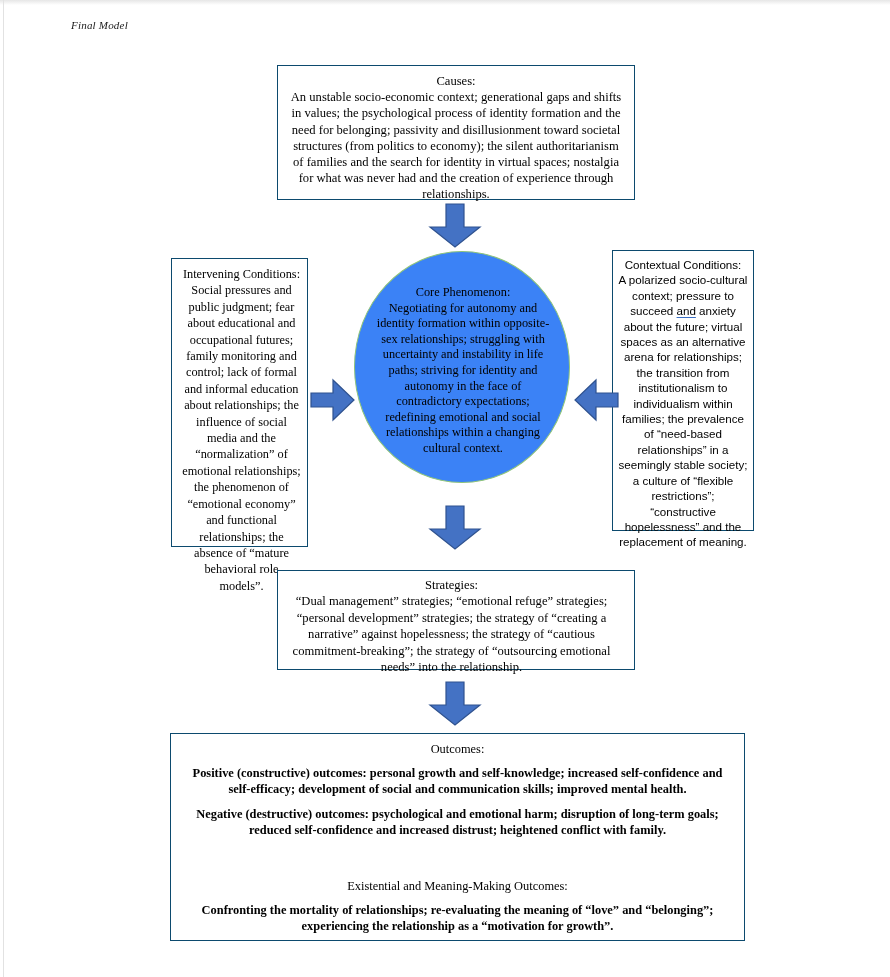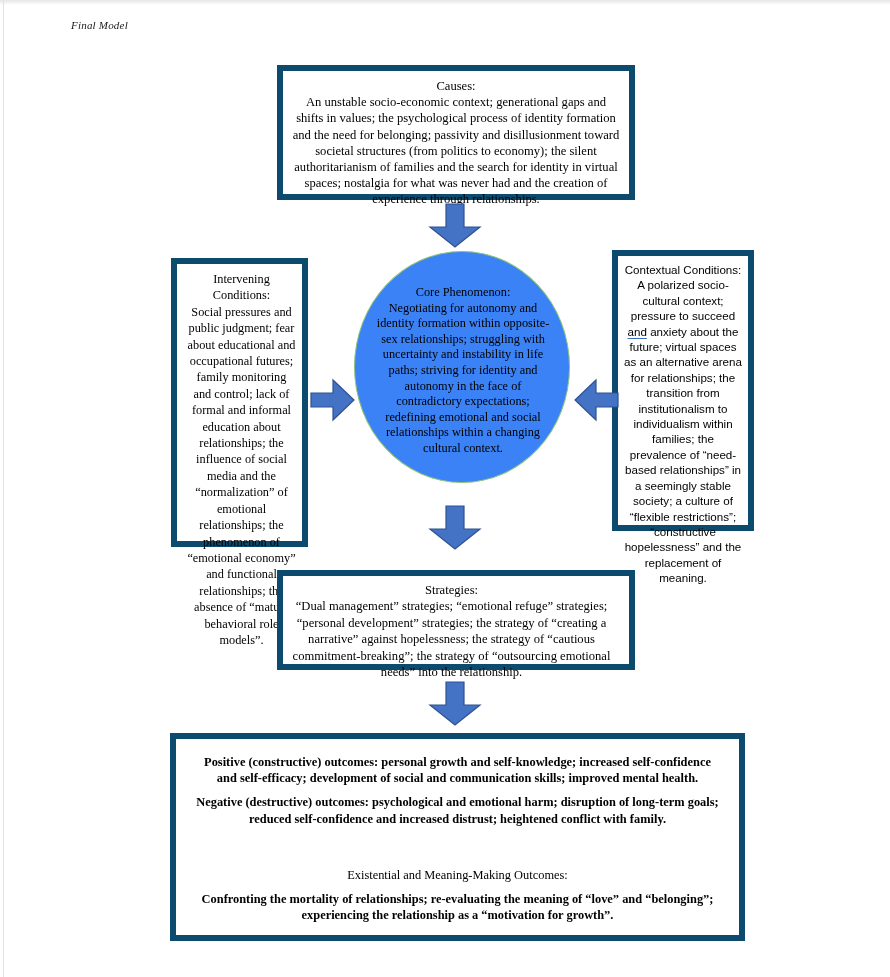--- a/index.html
+++ b/index.html
@@ -49,21 +49,21 @@
     letter-spacing: .2px;
     color: #1a1a1a;
     white-space: nowrap;
   }
 
   
   .node-box {
     position: absolute;
     box-sizing: border-box;
     background: #ffffff;
-    border: 6px solid #0c4a6e;
+    border: 1px solid #0c4a6e;
     text-align: center;
     font-family: "Liberation Serif", serif;
     color: #000000;
   }
   .node-box .line,
   .node-box .para {
     display: block;
   }
   .head {
     display: block;
@@ -237,20 +237,21 @@
     <span class="line">“Dual management” strategies; “emotional refuge” strategies; “personal development” strategies; the strategy of “creating a narrative” against hopelessness; the strategy of “cautious commitment-breaking”; the strategy of “outsourcing emotional needs” into the relationship.</span>
   </div>
 
   <div class="arrow" id="arrow-strategies-to-outcomes">
     <svg width="54" height="46" viewBox="0 0 54 46" aria-hidden="true">
       <polygon points="18,1 36,1 36,24 52,24 27,44 2,24 18,24" fill="#4472C4" stroke="#2F528F" stroke-width="1.2" stroke-linejoin="miter"></polygon>
     </svg>
   </div>
 
   <div class="node-box" id="box-outcomes">
+    <span class="head">Outcomes:</span>
     <span class="para">Positive (constructive) outcomes: personal growth and self-knowledge; increased self-confidence and self-efficacy; development of social and communication skills; improved mental health.</span>
     <span class="para">Negative (destructive) outcomes: psychological and emotional harm; disruption of long-term goals; reduced self-confidence and increased distrust; heightened conflict with family.</span>
     <span class="spacer"></span>
     <span class="spacer"></span>
     <span class="head">Existential and Meaning-Making Outcomes:</span>
     <span class="para">Confronting the mortality of relationships; re-evaluating the meaning of “love” and “belonging”; experiencing the relationship as a “motivation for growth”.</span>
   </div>
 
 </div>
 

